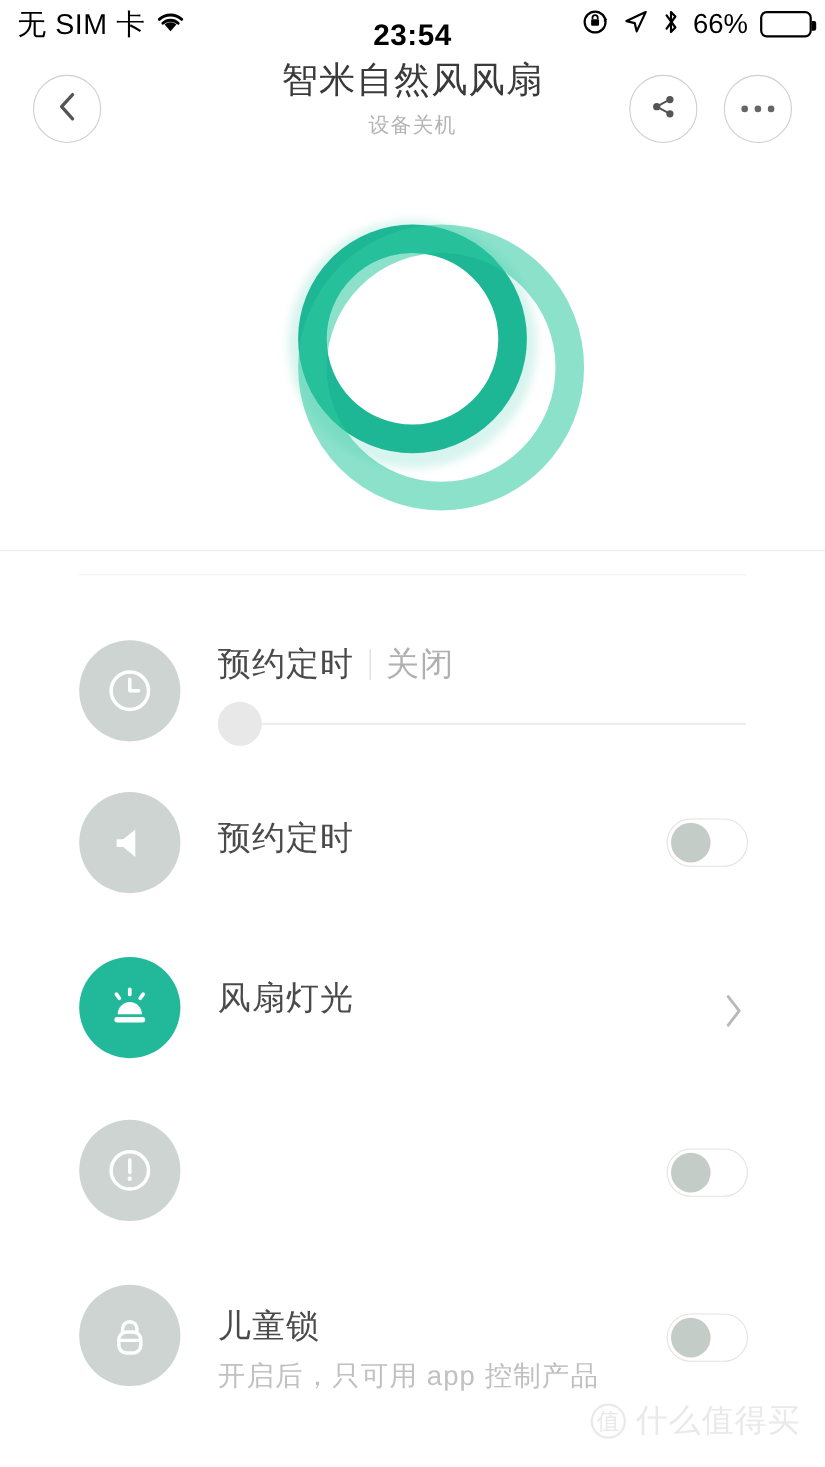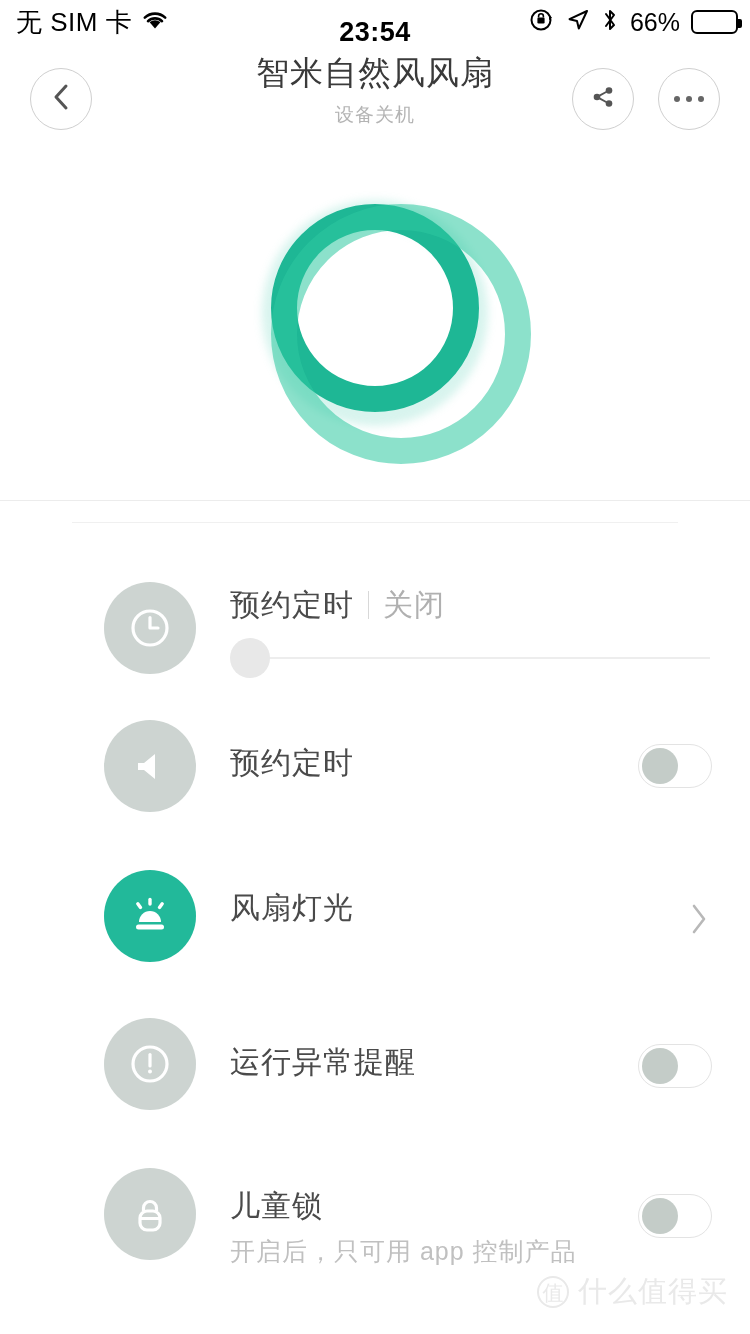--- a/index.html
+++ b/index.html
@@ -60,21 +60,21 @@
     content: ""; position: absolute; left: -26px; top: -26px;
     width: 208px; height: 208px; border-radius: 50%;
     border: 26px solid rgba(46,200,160,0.55);
   }
 
   
   .divider-full { position: absolute; left: 0; width: 750px; height: 1px; background: #ececec; }
   .divider-inset { position: absolute; left: 72px; width: 606px; height: 1px; background: #f0f0f0; }
 
   
-  .list { position: absolute; left: 0; top: 540px; width: 750px; padding-left: 32px; }
+  .list { position: absolute; left: 0; top: 540px; width: 750px; }
   .row { position: relative; width: 750px; display: flex; align-items: flex-start; }
   .row-icon {
     position: absolute; left: 72px; width: 92px; height: 92px; border-radius: 50%;
     display: flex; align-items: center; justify-content: center;
     background: #cdd4d1;
   }
   .row-icon.active { background: #22b99a; }
   .row-body { position: absolute; left: 198px; }
   .row-title { font-size: 30px; color: #4a4a4a; letter-spacing: 1px; line-height: 40px; }
   .row-title-muted { color: #b0b0b0; }
@@ -253,23 +253,20 @@
     </div>
 
     <div class="row" style="height:150px">
       <div class="row-icon" style="top:18px">
         <svg width="50" height="50" viewBox="0 0 50 50">
           <circle cx="25" cy="25" r="17" stroke="#fff" stroke-width="3.2" fill="none"></circle>
           <path d="M25 15.5 V27" stroke="#fff" stroke-width="3.2" stroke-linecap="round"></path>
           <circle cx="25" cy="32.6" r="2" fill="#fff"></circle>
         </svg>
       </div>
-      <div class="row-body" style="top:42px">
-        <div class="row-title">运行异常提醒</div>
-      </div>
       <div class="toggle" style="top:44px">
         <div class="toggle-thumb"></div>
       </div>
     </div>
 
     <div class="row" style="height:160px">
       <div class="row-icon" style="top:18px">
         <svg width="50" height="50" viewBox="0 0 50 50">
           <rect x="15" y="22" width="20" height="19" rx="7" stroke="#fff" stroke-width="3.2" fill="none"></rect>
           <path d="M18.5 22 v-3 a6.5 6.5 0 0 1 13 0 v3" stroke="#fff" stroke-width="3.2" fill="none"></path>

